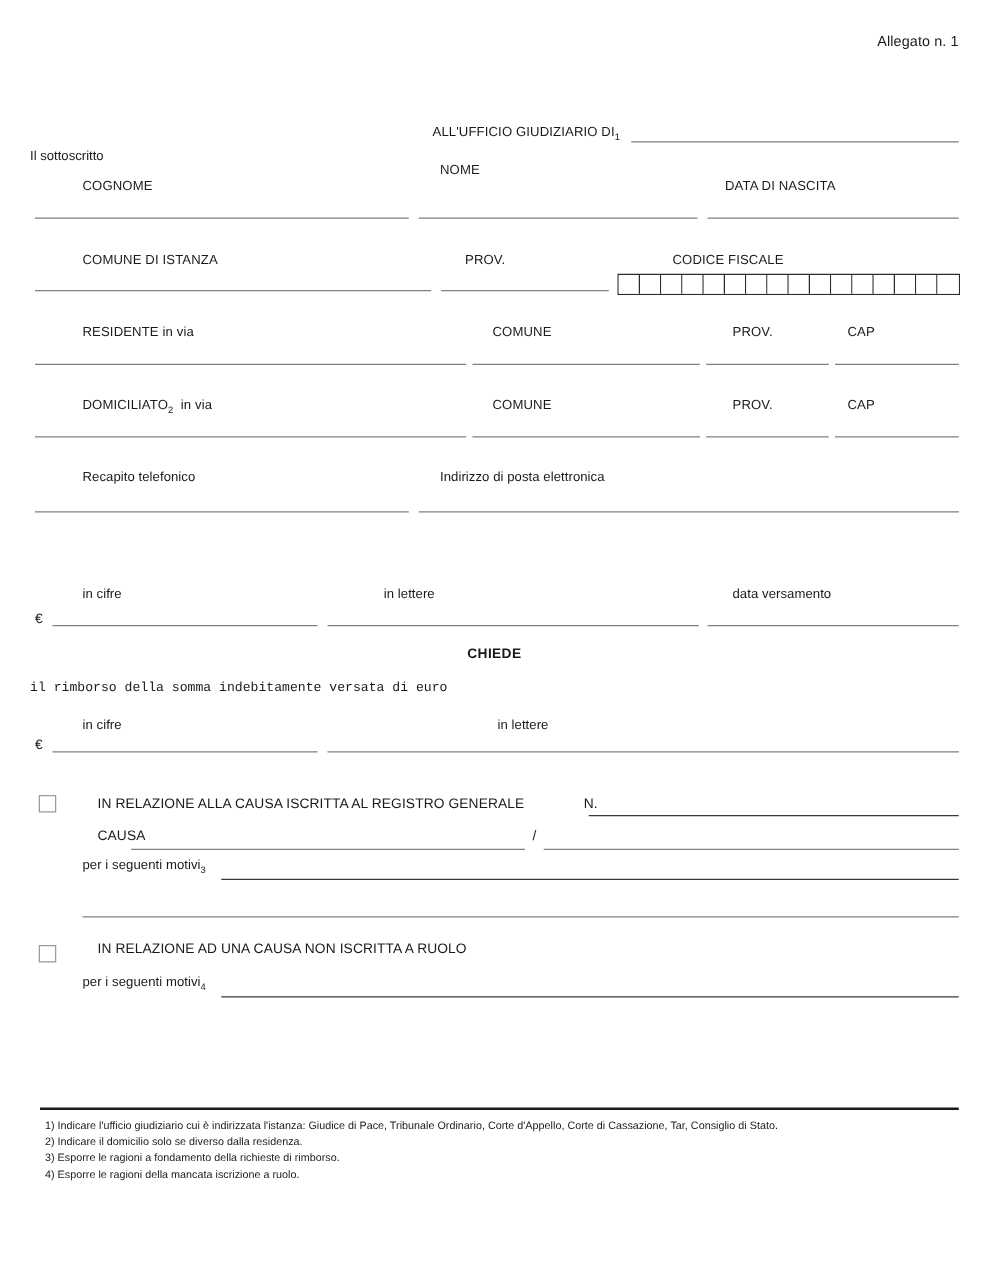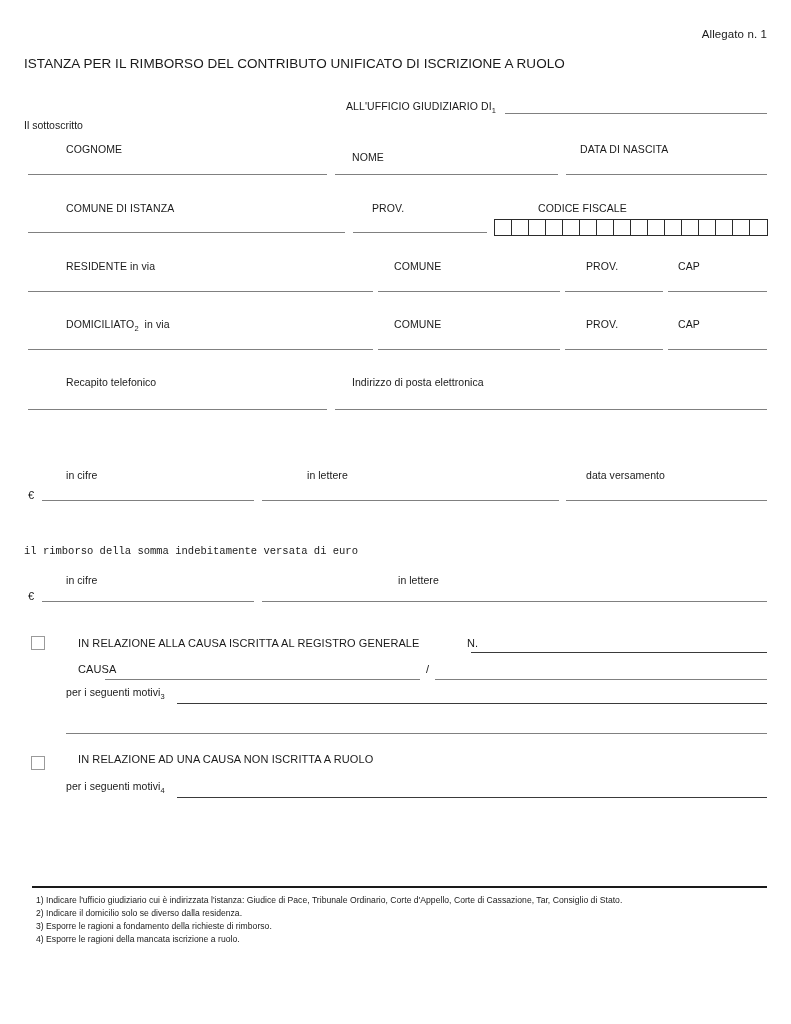--- a/index.html
+++ b/index.html
@@ -107,31 +107,30 @@
     background: #fff;
   }
 </style>
 </head>
 <body>
 
 <div class="page">
 
   <div class="abs t-allegato" style="right:24px; top:28px;">Allegato n. 1</div>
 
-  <div class="abs t-title" style="left:24px; top:56px;">ISTANZA PER IL RIMBORSO DEL CONTRIBUTO UNIFICATO DI ISCRIZIONE A RUOLO</div>
 
   <div class="abs t-caps" style="left:346px; top:100px;">
     <span>ALL'UFFICIO GIUDIZIARIO DI</span><span class="sub">1</span>
   </div>
   <div class="rule" style="left:505px; top:113px; width:262px;"></div>
 
   <div class="abs t-body" style="left:24px; top:119px;">Il sottoscritto</div>
 
   <div class="abs t-caps" style="left:66px; top:143px;">COGNOME</div>
-  <div class="abs t-caps" style="left:352px; top:151px;">NOME</div>
+  <div class="abs t-caps" style="left:352px; top:130px;">NOME</div>
   <div class="abs t-caps" style="left:580px; top:143px;">DATA DI NASCITA</div>
 
   <div class="rule" style="left:28px; top:174px; width:299px;"></div>
   <div class="rule" style="left:335px; top:174px; width:223px;"></div>
   <div class="rule" style="left:566px; top:174px; width:201px;"></div>
 
   <div class="abs t-caps" style="left:66px; top:202px;">COMUNE DI ISTANZA</div>
   <div class="abs t-caps" style="left:372px; top:202px;">PROV.</div>
   <div class="abs t-caps" style="left:538px; top:202px;">CODICE FISCALE</div>
 
@@ -188,20 +187,21 @@
 
   <div class="abs t-label" style="left:66px; top:469px;">in cifre</div>
   <div class="abs t-label" style="left:307px; top:469px;">in lettere</div>
   <div class="abs t-label" style="left:586px; top:469px;">data versamento</div>
 
   <div class="abs t-euro" style="left:28px; top:489px;">€</div>
   <div class="rule" style="left:42px; top:500px; width:212px;"></div>
   <div class="rule" style="left:262px; top:500px; width:297px;"></div>
   <div class="rule" style="left:566px; top:500px; width:201px;"></div>
 
+  <div class="abs t-chiede" style="left:0; top:517px; width:791px; text-align:center;">CHIEDE</div>
 
   <div class="abs t-body" style="left:24px; top:545px;font-family:Liberation Mono, monospace;">il rimborso della somma indebitamente versata di euro</div>
 
   <div class="abs t-label" style="left:66px; top:574px;">in cifre</div>
   <div class="abs t-label" style="left:398px; top:574px;">in lettere</div>
 
   <div class="abs t-euro" style="left:28px; top:590px;">€</div>
   <div class="rule" style="left:42px; top:601px; width:212px;"></div>
   <div class="rule" style="left:262px; top:601px; width:505px;"></div>
 

